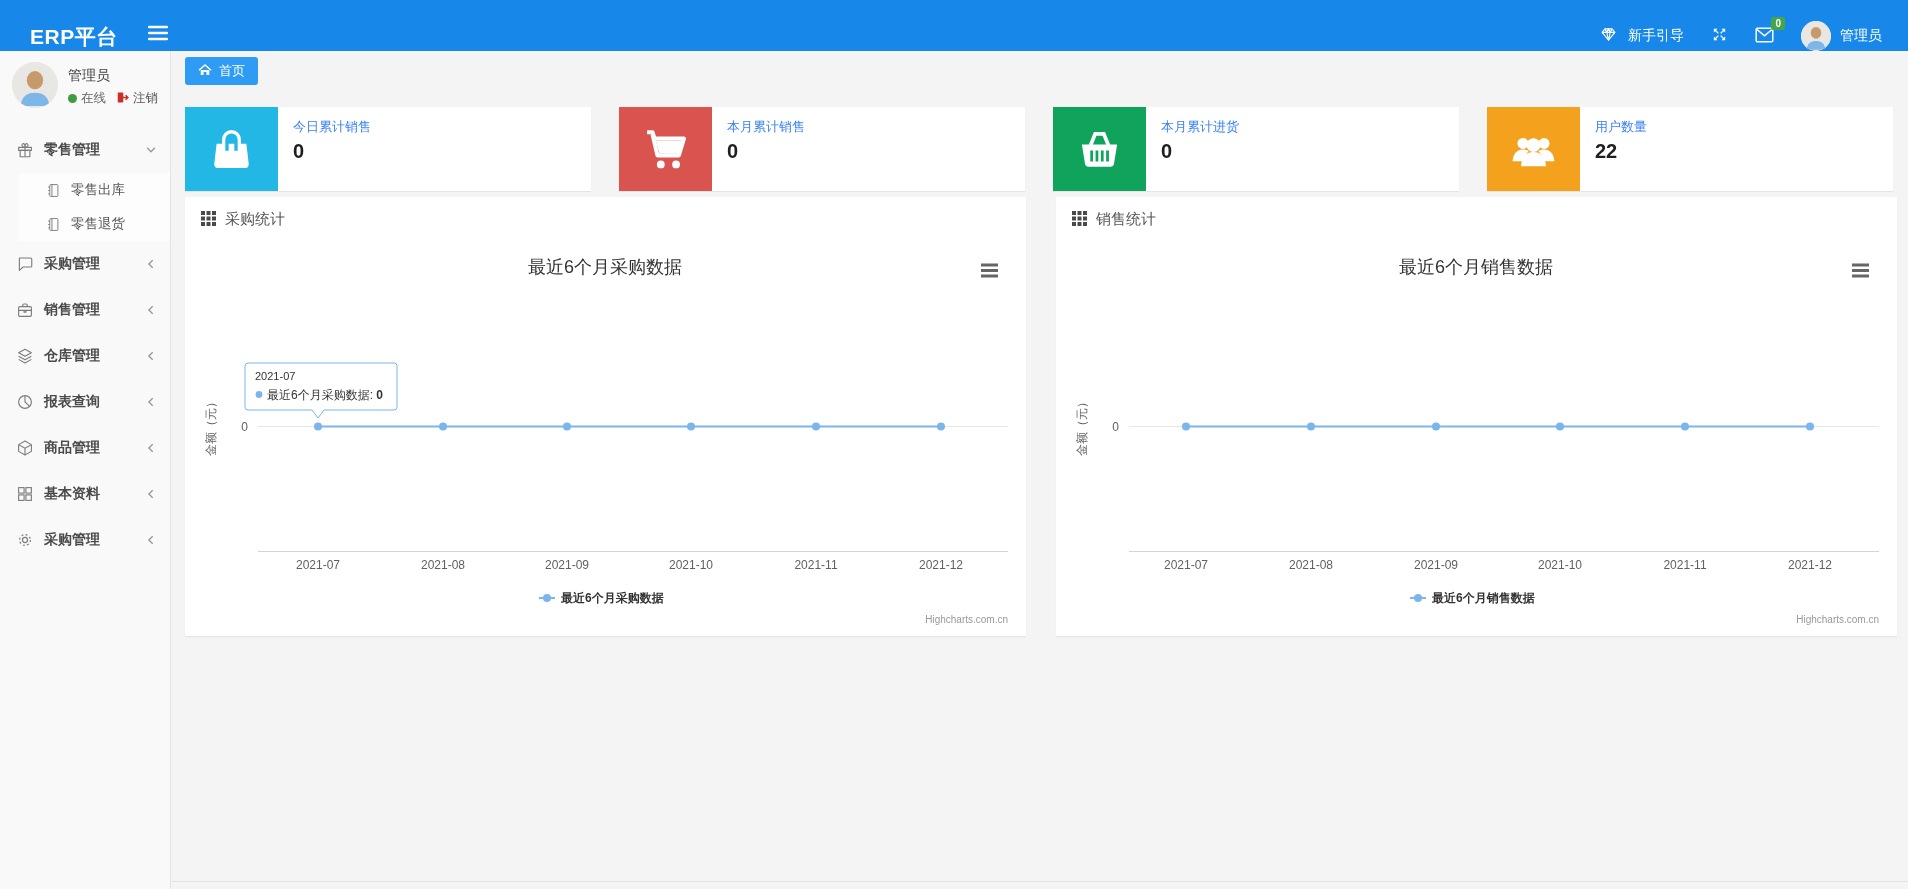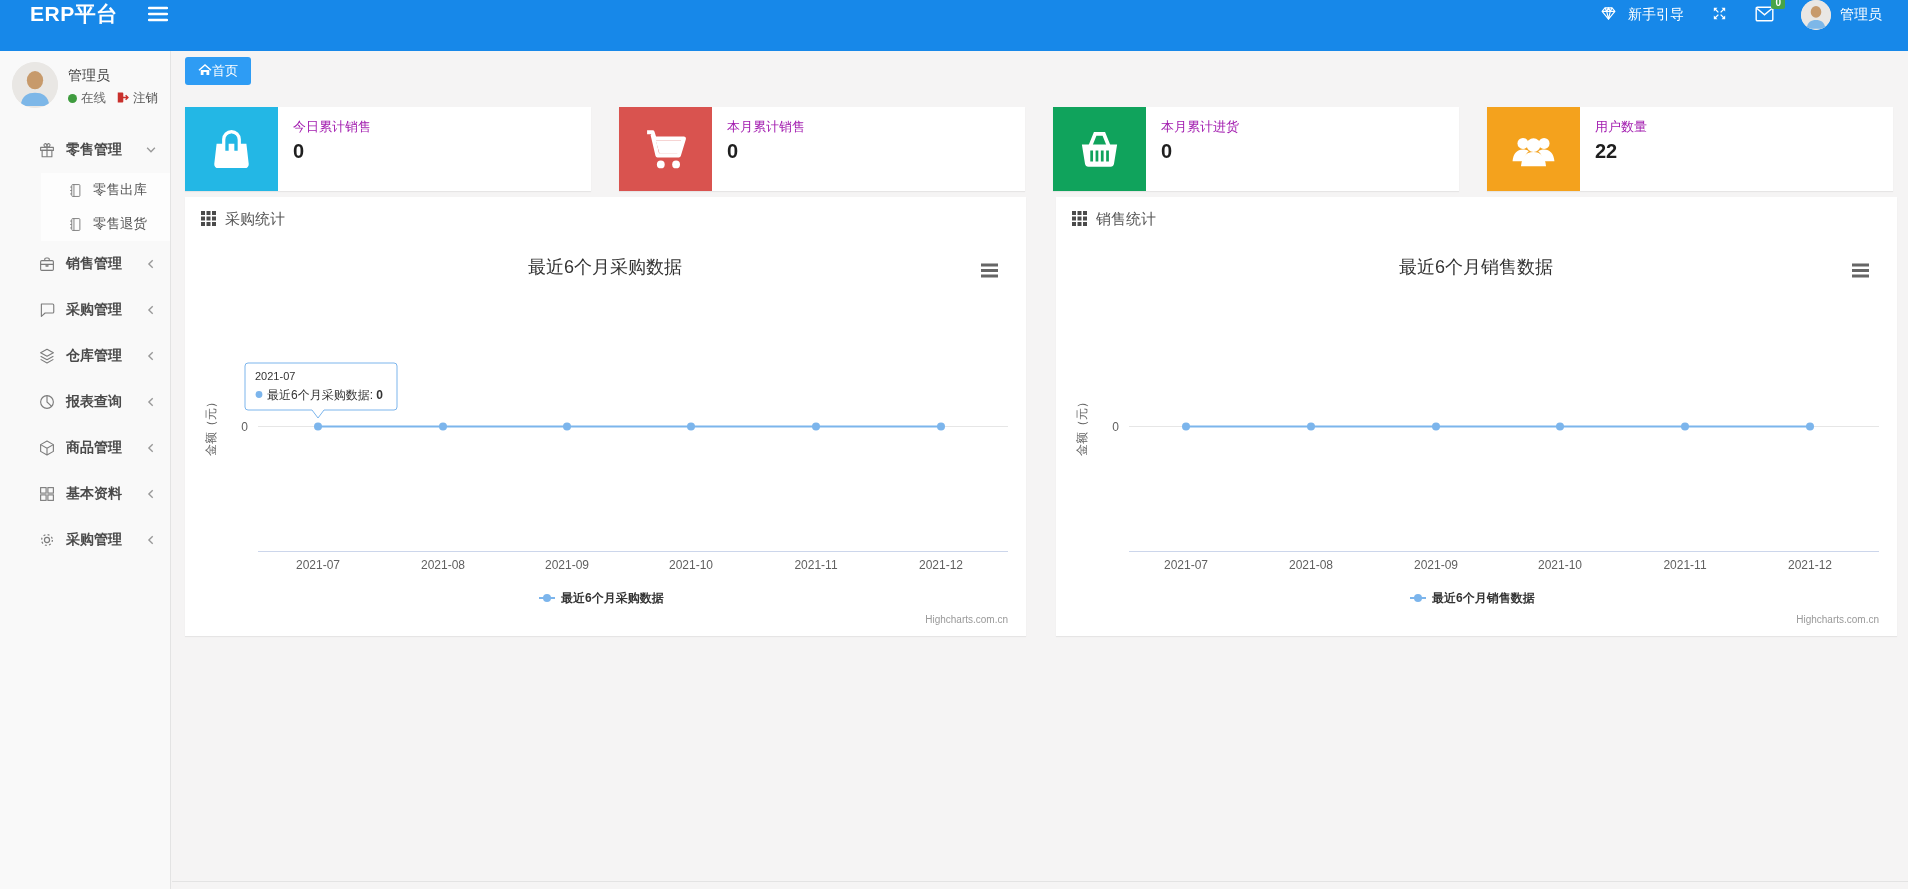--- a/index.html
+++ b/index.html
@@ -3,61 +3,61 @@
 <meta charset="utf-8">
 <style>
   html,body{margin:0;padding:0;}
   body{
     width:1908px;height:889px;position:relative;overflow:hidden;
     background:#f5f4f4;
     font-family:"Liberation Sans","DejaVu Sans",sans-serif;
     -webkit-font-smoothing:antialiased;
   }
   
-  .navbar{position:absolute;top:0;left:0;width:100%;height:51px;background:#1788e9;display:flex;align-items:flex-start;color:#fff;z-index:30;}
+  .navbar{position:absolute;top:0;left:0;width:100%;height:51px;background:#1788e9;display:flex;align-items:flex-end;color:#fff;z-index:30;}
   .brand{font-size:21px;font-weight:bold;padding:0 24px 0 30px;letter-spacing:.5px;}
   .nav-burger{display:flex;align-items:center;cursor:pointer;padding:6px;}
   .nav-right{margin-left:auto;display:flex;align-items:center;gap:27px;padding-right:26px;font-size:14px;}
   .nav-link{display:flex;align-items:center;gap:11px;cursor:pointer;}
   .mail-wrap{position:relative;cursor:pointer;display:flex;}
   .badge{position:absolute;top:-10px;right:-11px;background:#47a447;color:#fff;font-size:10px;font-weight:bold;padding:1px 4px;border-radius:2px;line-height:11px;}
   .nav-user{display:flex;align-items:center;gap:9px;cursor:pointer;}
   .nav-avatar{width:30px;height:30px;border-radius:50%;overflow:hidden;background:#e9e7e4;flex:0 0 auto;}
   .nav-avatar svg,.side-avatar svg{display:block;width:100%;height:100%;}
   
   .sidebar{position:absolute;top:51px;left:0;width:171px;bottom:0;background:#f9f9f9;border-right:1px solid #e3e3e3;box-sizing:border-box;}
   .user-panel{display:flex;gap:10px;padding:11px 8px 13px 12px;}
   .side-avatar{width:46px;height:46px;border-radius:50%;overflow:hidden;background:#e9e7e4;flex:0 0 auto;}
   .user-meta{min-width:0;}
   .user-name{font-size:14px;color:#444;margin:5px 0 5px;}
   .user-status{font-size:12.5px;color:#666;display:flex;align-items:center;gap:4px;white-space:nowrap;text-align:center;}
   .dot{width:9px;height:9px;border-radius:50%;background:#3f9c3f;display:inline-block;}
   .logout{display:flex;align-items:center;gap:3px;margin-left:6px;cursor:pointer;color:#555;}
-  .menu{margin-top:6px;padding-left:22px;}
+  .menu{margin-top:6px;}
   .menu-item{height:46px;display:flex;align-items:center;padding:0 13px 0 16px;color:#4a4a4a;font-size:14px;font-weight:600;cursor:pointer;}
   .mi-icon{width:18px;height:18px;margin-right:10px;color:#7c7c7c;flex:0 0 auto;display:flex;align-items:center;}
   .mi-icon svg{width:18px;height:18px;}
   .mi-label{flex:1;}
   .chev{color:#999;display:flex;align-items:center;}
   .chev svg{width:12px;height:12px;}
   .submenu{background:#fdfdfd;margin-left:19px;}
   .submenu-item{height:34px;display:flex;align-items:center;padding:0 13px 0 27px;color:#555;font-size:13.5px;cursor:pointer;}
   .submenu-item .mi-icon,.submenu-item .mi-icon svg{width:15px;height:15px;}
   
   .main{position:absolute;left:172px;top:51px;right:0;bottom:0;background:#f5f4f4;}
-  .tab{position:absolute;left:13px;top:6px;height:28px;background:#2e9cf4;border-radius:3px;color:#fff;display:flex;align-items:center;padding:0 13px;font-size:13px;cursor:pointer;}
+  .tab{position:absolute;left:13px;top:6px;height:28px;background:#2e9cf4;border-radius:3px;color:#fff;display:flex;align-items:center;gap:7px;padding:0 13px;font-size:13px;cursor:pointer;}
   .tab svg{width:14px;height:14px;}
   .footer-line{position:absolute;left:0;right:0;top:830px;border-top:1px solid #e3e3e3;}
   
   .cards{position:absolute;left:13px;top:56px;display:flex;gap:28px;}
   .card{width:406px;height:84px;background:#fff;display:flex;box-shadow:0 1px 1px rgba(0,0,0,.06);}
   .card-tile{width:93px;height:84px;display:flex;align-items:center;justify-content:center;flex:0 0 auto;}
   .card-tile svg{width:47px;height:47px;}
   .card-body{padding:11px 15px 0;}
-  .card-label{font-size:13px;color:#a21caf;margin-bottom:4px;}
+  .card-label{font-size:13px;color:#3b82f6;margin-bottom:4px;}
   .card-value{font-size:20px;font-weight:bold;color:#1f1f1f;}
   
   .panels{position:absolute;left:13px;top:146px;display:flex;gap:30px;}
   .panel{width:841px;height:439px;background:#fff;position:relative;box-shadow:0 1px 1px rgba(0,0,0,.06);}
   .panel-header{position:absolute;left:16px;top:13px;display:flex;align-items:center;gap:9px;font-size:15px;color:#555;}
   .panel-header svg{width:15px;height:15px;}
   .chart-svg{position:absolute;left:0;top:40px;}
   .ct-title{font-size:18px;fill:#333;}
   .ct-axis{font-size:12px;fill:#606060;}
   .ct-legend{font-size:12px;font-weight:bold;fill:#333;}
@@ -180,41 +180,41 @@
               <path d="M9.5 2.5v19"></path>
               <path d="M3.5 6.5h2.5M3.5 12h2.5M3.5 17.5h2.5"></path>
             </svg>
         </span>
         <span class="mi-label">零售退货</span>
       </div>
     </div>
 
     <div class="menu-item">
       <span class="mi-icon">
+        <svg viewBox="0 0 24 24" fill="none" stroke="currentColor" stroke-width="1.5" stroke-linejoin="round">
+            <path d="M4.5 4h15a1.5 1.5 0 0 1 1.5 1.5v9a1.5 1.5 0 0 1-1.5 1.5H9.5L4.5 20.5V16z"></path>
+          </svg>
+      </span>
+      <span class="mi-label">采购管理</span>
+      <span class="chev">
+        <svg viewBox="0 0 14 14" fill="none" stroke="currentColor" stroke-width="1.6">
+            <path d="M9 2.5L4.5 7 9 11.5"></path>
+          </svg>
+      </span>
+    </div>
+
+    <div class="menu-item">
+      <span class="mi-icon">
         <svg viewBox="0 0 24 24" fill="none" stroke="currentColor" stroke-width="1.5">
             <rect x="3.5" y="7.5" width="17" height="13" rx="1.5"></rect>
             <path d="M9 7.5V5.8A1.8 1.8 0 0 1 10.8 4h2.4A1.8 1.8 0 0 1 15 5.8v1.7"></path>
             <path d="M3.5 12.5h17M10.8 12.5h2.4v2.4h-2.4z"></path>
           </svg>
       </span>
       <span class="mi-label">销售管理</span>
-      <span class="chev">
-        <svg viewBox="0 0 14 14" fill="none" stroke="currentColor" stroke-width="1.6">
-            <path d="M9 2.5L4.5 7 9 11.5"></path>
-          </svg>
-      </span>
-    </div>
-
-    <div class="menu-item">
-      <span class="mi-icon">
-        <svg viewBox="0 0 24 24" fill="none" stroke="currentColor" stroke-width="1.5" stroke-linejoin="round">
-            <path d="M4.5 4h15a1.5 1.5 0 0 1 1.5 1.5v9a1.5 1.5 0 0 1-1.5 1.5H9.5L4.5 20.5V16z"></path>
-          </svg>
-      </span>
-      <span class="mi-label">采购管理</span>
       <span class="chev">
         <svg viewBox="0 0 14 14" fill="none" stroke="currentColor" stroke-width="1.6">
             <path d="M9 2.5L4.5 7 9 11.5"></path>
           </svg>
       </span>
     </div>
 
     <div class="menu-item">
       <span class="mi-icon">
         <svg viewBox="0 0 24 24" fill="none" stroke="currentColor" stroke-width="1.5" stroke-linejoin="round">

